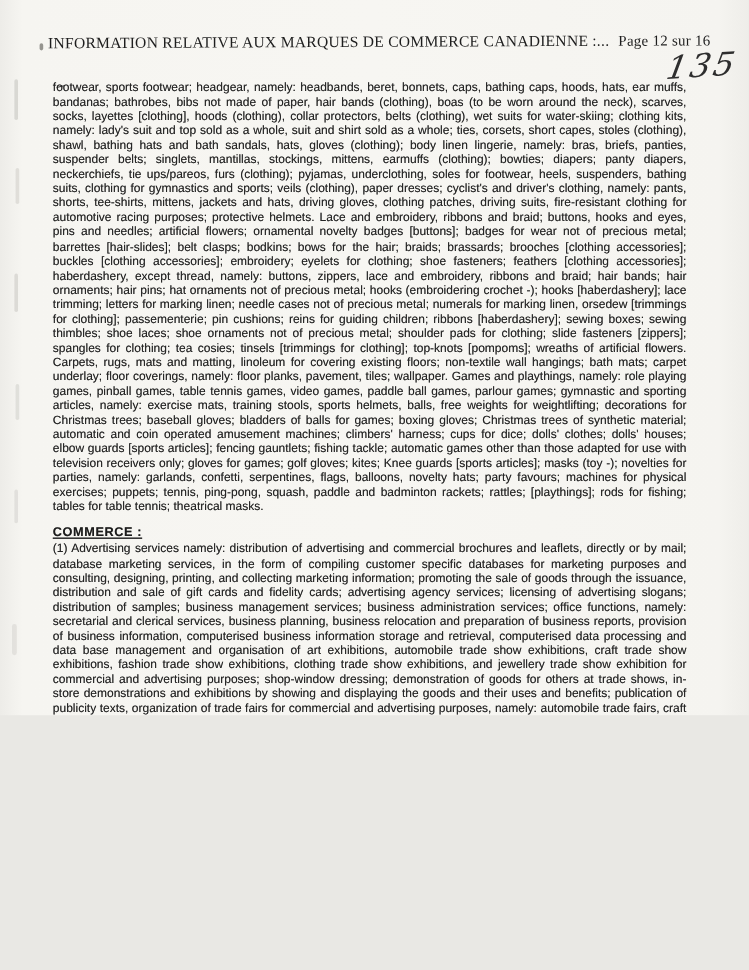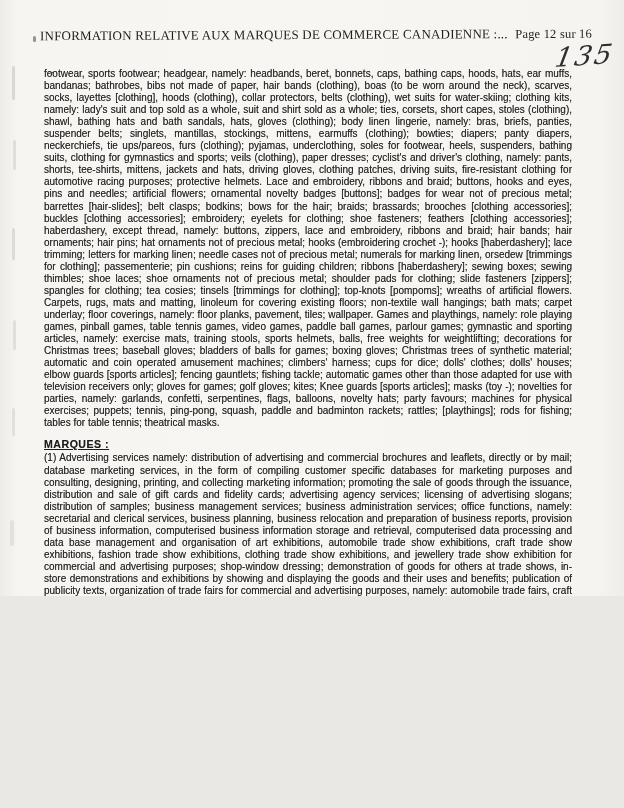--- a/index.html
+++ b/index.html
@@ -90,21 +90,21 @@
     <span class="pageno">Page 12 sur 16</span>
   </div>
 
   <div class="folio">135</div>
 
   <div class="lead-dash">–</div>
 
   <div class="bodytext">
     <span>footwear, sports footwear; headgear, namely: headbands, beret, bonnets, caps, bathing caps, hoods, hats, ear muffs, bandanas; bathrobes, bibs not made of paper, hair bands (clothing), boas (to be worn around the neck), scarves, socks, layettes [clothing], hoods (clothing), collar protectors, belts (clothing), wet suits for water-skiing; clothing kits, namely: lady's suit and top sold as a whole, suit and shirt sold as a whole; ties, corsets, short capes, stoles (clothing), shawl, bathing hats and bath sandals, hats, gloves (clothing); body linen lingerie, namely: bras, briefs, panties, suspender belts; singlets, mantillas, stockings, mittens, earmuffs (clothing); bowties; diapers; panty diapers, neckerchiefs, tie ups/pareos, furs (clothing); pyjamas, underclothing, soles for footwear, heels, suspenders, bathing suits, clothing for gymnastics and sports; veils (clothing), paper dresses; cyclist's and driver's clothing, namely: pants, shorts, tee-shirts, mittens, jackets and hats, driving gloves, clothing patches, driving suits, fire-resistant clothing for automotive racing purposes; protective helmets. Lace and embroidery, ribbons and braid; buttons, hooks and eyes, pins and needles; artificial flowers; ornamental novelty badges [buttons]; badges for wear not of precious metal; barrettes [hair-slides]; belt clasps; bodkins; bows for the hair; braids; brassards; brooches [clothing accessories]; buckles [clothing accessories]; embroidery; eyelets for clothing; shoe fasteners; feathers [clothing accessories]; haberdashery, except thread, namely: buttons, zippers, lace and embroidery, ribbons and braid; hair bands; hair ornaments; hair pins; hat ornaments not of precious metal; hooks (embroidering crochet -); hooks [haberdashery]; lace trimming; letters for marking linen; needle cases not of precious metal; numerals for marking linen, orsedew [trimmings for clothing]; passementerie; pin cushions; reins for guiding children; ribbons [haberdashery]; sewing boxes; sewing thimbles; shoe laces; shoe ornaments not of precious metal; shoulder pads for clothing; slide fasteners [zippers]; spangles for clothing; tea cosies; tinsels [trimmings for clothing]; top-knots [pompoms]; wreaths of artificial flowers. Carpets, rugs, mats and matting, linoleum for covering existing floors; non-textile wall hangings; bath mats; carpet underlay; floor coverings, namely: floor planks, pavement, tiles; wallpaper. Games and playthings, namely: role playing games, pinball games, table tennis games, video games, paddle ball games, parlour games; gymnastic and sporting articles, namely: exercise mats, training stools, sports helmets, balls, free weights for weightlifting; decorations for Christmas trees; baseball gloves; bladders of balls for games; boxing gloves; Christmas trees of synthetic material; automatic and coin operated amusement machines; climbers' harness; cups for dice; dolls' clothes; dolls' houses; elbow guards [sports articles]; fencing gauntlets; fishing tackle; automatic games other than those adapted for use with television receivers only; gloves for games; golf gloves; kites; Knee guards [sports articles]; masks (toy -); novelties for parties, namely: garlands, confetti, serpentines, flags, balloons, novelty hats; party favours; machines for physical exercises; puppets; tennis, ping-pong, squash, paddle and badminton rackets; rattles; [playthings]; rods for fishing; tables for table tennis; theatrical masks.</span>
     <br>
-    <span class="services-heading">MARQUES :</span>
+    <span class="services-heading">COMMERCE :</span>
     <div class="services-par">(1) Advertising services namely: distribution of advertising and commercial brochures and leaflets, directly or by mail; database marketing services, in the form of compiling customer specific databases for marketing purposes and consulting, designing, printing, and collecting marketing information; promoting the sale of goods through the issuance, distribution and sale of gift cards and fidelity cards; advertising agency services; licensing of advertising slogans; distribution of samples; business management services; business administration services; office functions, namely: secretarial and clerical services, business planning, business relocation and preparation of business reports, provision of business information, computerised business information storage and retrieval, computerised data processing and data base management and organisation of art exhibitions, automobile trade show exhibitions, craft trade show exhibitions, fashion trade show exhibitions, clothing trade show exhibitions, and jewellery trade show exhibition for commercial and advertising purposes; shop-window dressing; demonstration of goods for others at trade shows, in-store demonstrations and exhibitions by showing and displaying the goods and their uses and benefits; publication of publicity texts, organization of trade fairs for commercial and advertising purposes, namely: automobile trade fairs, craft trade fairs, fashion trade fairs, clothing trade fairs, and jewellery trade fairs, for commercial and advertising purposes; sales promotions for others, namely: promoting goods and services by arranging for sponsors to affiliate goods and services with film premieres, charity shows, horse riding, sailing, golf, by organising charity shows, and organising learning programs to promote the quality of education of an university or a high school, by preparing and placing advertising in an electronic magazine accessed through a global computer</div>
   </div>
 
   <div class="ftr">
     <span class="url">http://www.opic.ic.gc.ca/app/opic-cipo/trdmrks/srch/vwTrdmrk.do?lang=fra&amp;status=OK</span>
     <span class="date">10-05-2013</span>
   </div>
 
   <div class="artifact a1"></div>
   <div class="artifact a2"></div>

